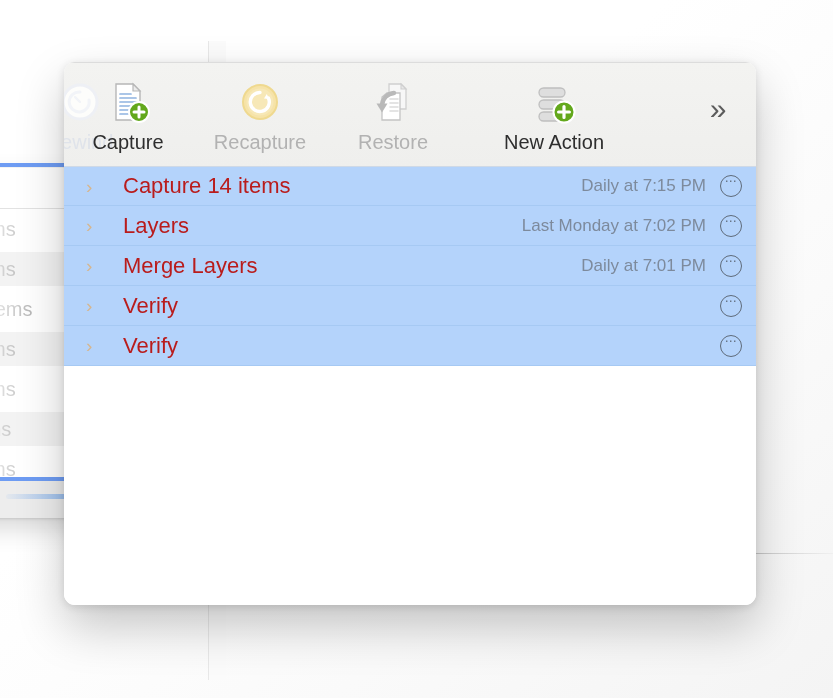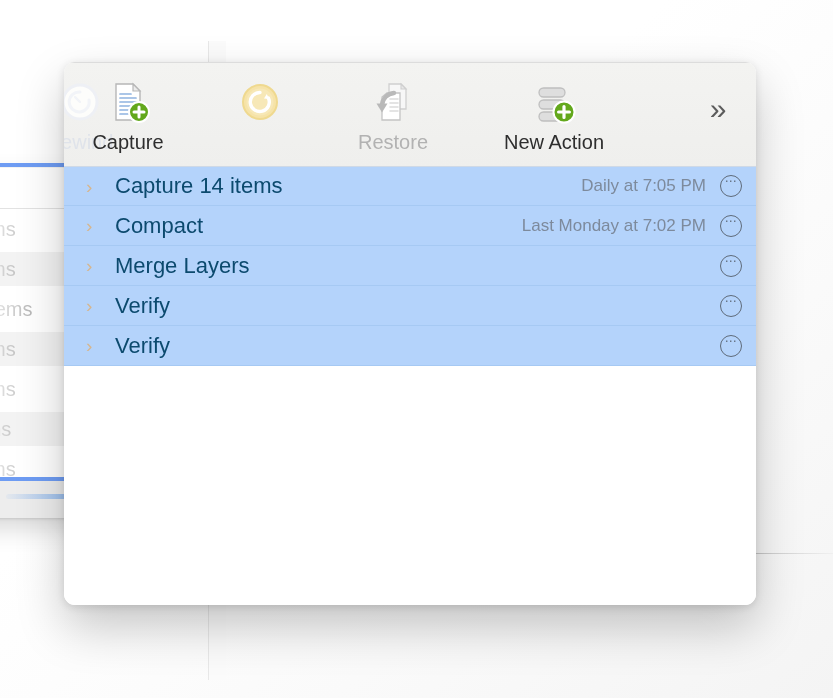--- a/index.html
+++ b/index.html
@@ -229,23 +229,23 @@
   .action-row:first-child { border-top: 1px solid #cfd9e6; }
   .row-chevron {
     width: 18px;
     flex: 0 0 18px;
     font-size: 19px;
     color: #d6b68f;
     line-height: 1;
   }
   .row-title {
     font-size: 22px;
-    color: #0c4a6e;
+    color: #b91c1c;
     white-space: nowrap;
-    margin-left: 11px;
+    margin-left: 19px;
     text-align: center;
   }
   .row-spacer { flex: 1 1 auto; }
   .row-sub {
     font-size: 17px;
     color: #7d8a9c;
     white-space: nowrap;
     margin-right: 14px;
   }
   .row-more {
@@ -351,20 +351,21 @@
 
       <div class="toolbar-item" style="left:134px;">
         <div class="ti-icon">
           <svg width="46" height="46" viewBox="0 0 46 46" aria-hidden="true">
             <circle cx="23" cy="23" r="17" fill="#f6e3a8" stroke="#efd98f" stroke-width="2"></circle>
             <circle cx="23" cy="23" r="13.5" fill="#f8ecc2" opacity="0.55"></circle>
             <path d="M23 13.5 A9.5 9.5 0 1 0 31.4 19" fill="none" stroke="#ffffff" stroke-width="3.4" stroke-linecap="round"></path>
             <path d="M27 19.5 l5 0.6 l-2.2 -5.2 z" fill="#ffffff"></path>
           </svg>
         </div>
+        <div class="ti-label dim">Recapture</div>
       </div>
 
       <div class="toolbar-item" style="left:267px;">
         <div class="ti-icon">
           <svg width="46" height="46" viewBox="0 0 46 46" aria-hidden="true">
             <path d="M19 5 h12 l5 5 v20 h-17 z" fill="#f7f7f7" stroke="#cfcfcf" stroke-width="1.3"></path>
             <path d="M31 5 l5 5 h-5 z" fill="#e8e8e8" stroke="#cfcfcf" stroke-width="1.1"></path>
             <path d="M17 14 h13 v27 h-18 v-23 z" fill="#ffffff" stroke="#c4c4c4" stroke-width="1.3"></path>
             <g stroke="#dcdcdc" stroke-width="1.6" stroke-linecap="round">
               <line x1="20" y1="20" x2="28" y2="20"></line>
@@ -394,40 +395,41 @@
 
       <div class="overflow-btn">»</div>
     </div>
 
     <div class="action-list">
 
       <div class="action-row">
         <div class="row-chevron">›</div>
         <div class="row-title">Capture 14 items</div>
         <div class="row-spacer"></div>
-        <div class="row-sub">Daily at 7:05 PM</div>
+        <div class="row-sub">Daily at 7:15 PM</div>
         <div class="row-more">
             <span>⋯</span>
           </div>
       </div>
 
       <div class="action-row">
         <div class="row-chevron">›</div>
-        <div class="row-title">Compact</div>
+        <div class="row-title">Layers</div>
         <div class="row-spacer"></div>
         <div class="row-sub">Last Monday at 7:02 PM</div>
         <div class="row-more">
             <span>⋯</span>
           </div>
       </div>
 
       <div class="action-row">
         <div class="row-chevron">›</div>
         <div class="row-title">Merge Layers</div>
         <div class="row-spacer"></div>
+        <div class="row-sub">Daily at 7:01 PM</div>
         <div class="row-more">
             <span>⋯</span>
           </div>
       </div>
 
       <div class="action-row">
         <div class="row-chevron">›</div>
         <div class="row-title">Verify</div>
         <div class="row-spacer"></div>
         <div class="row-more">

